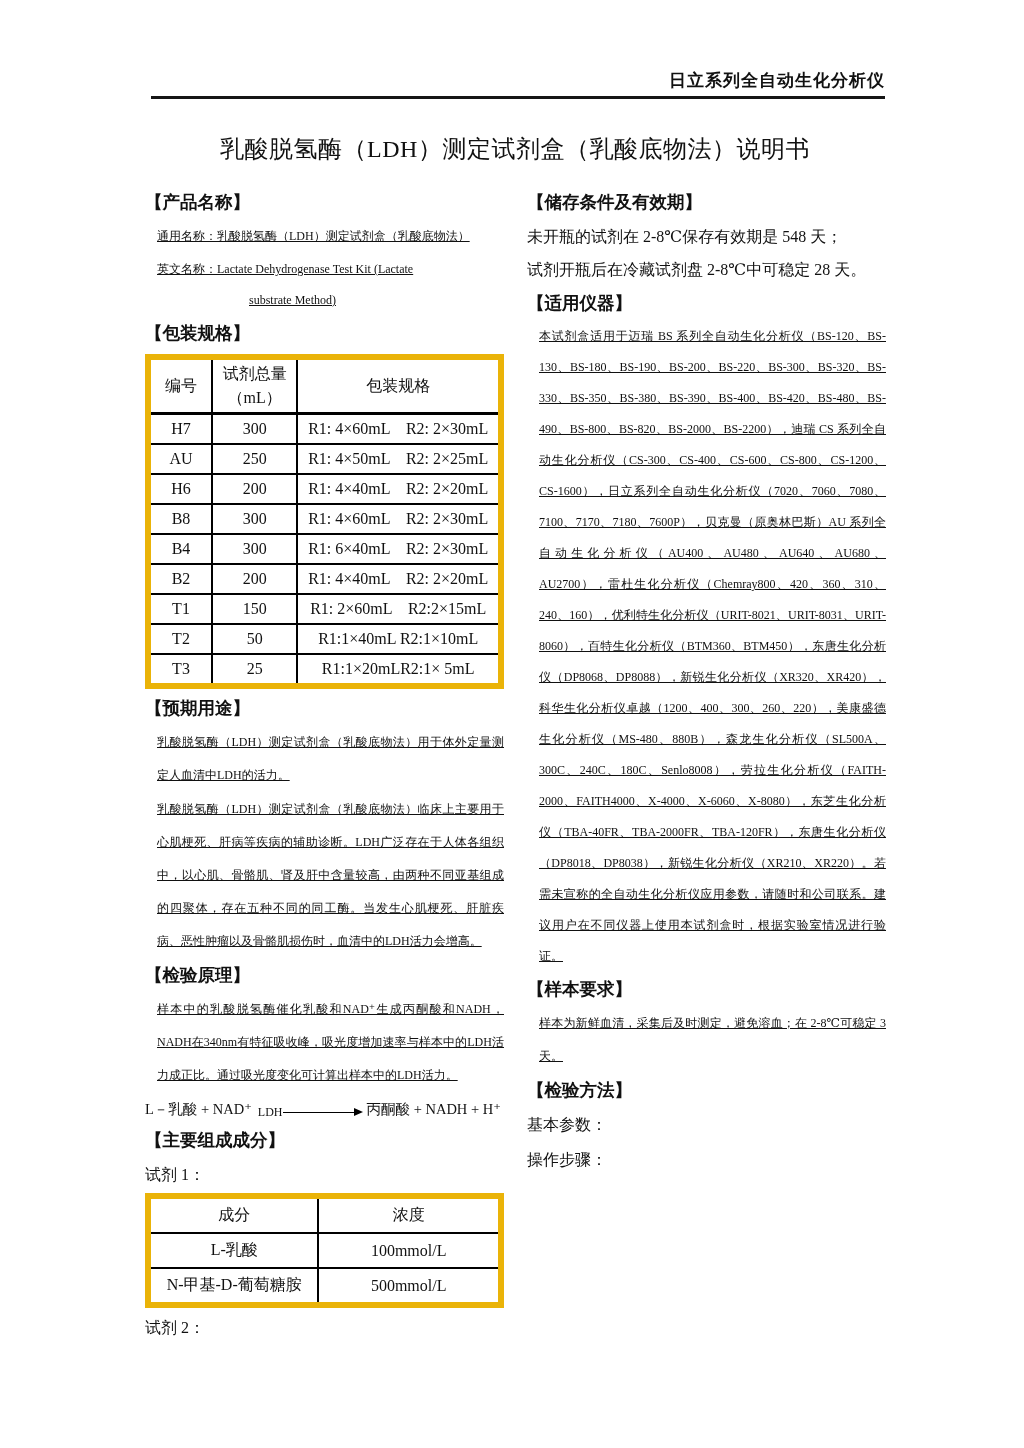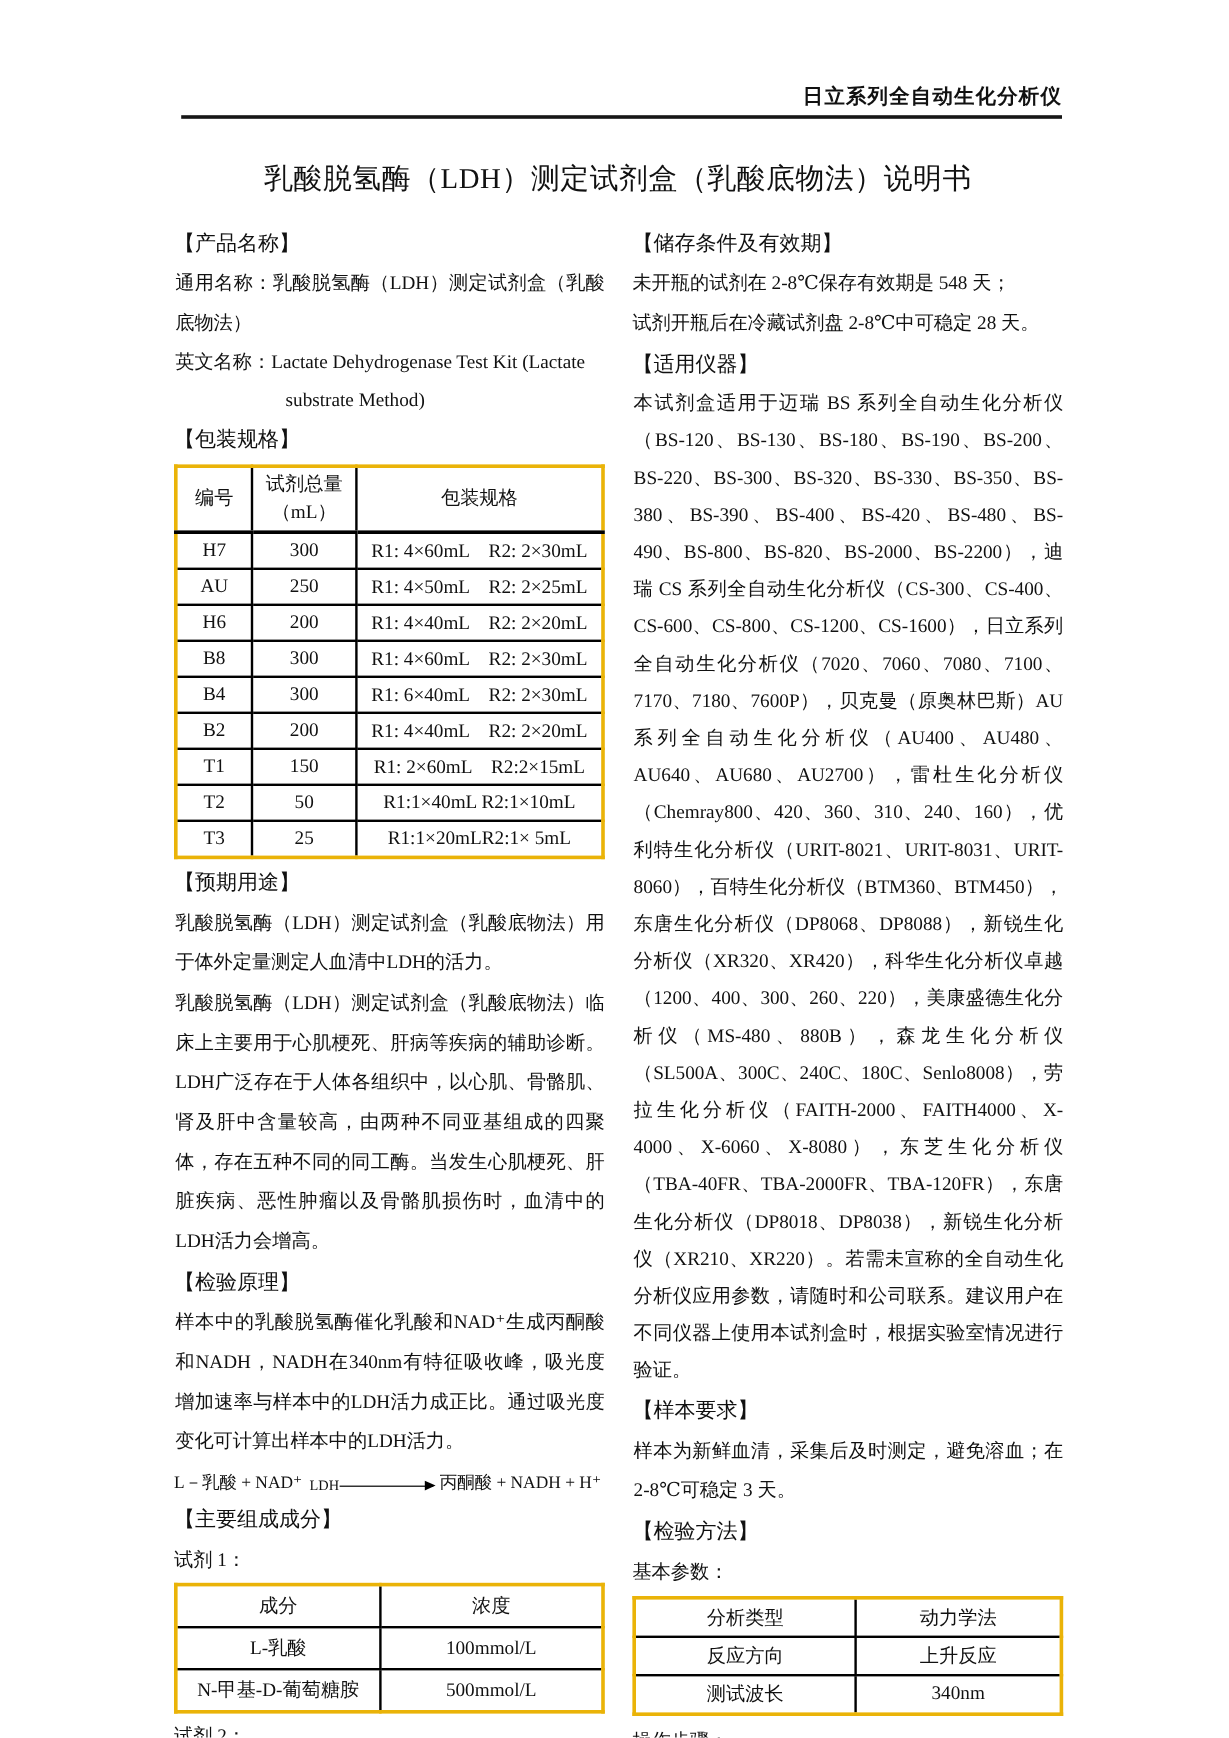--- a/index.html
+++ b/index.html
@@ -39,51 +39,52 @@
   .columns{
     display:flex;
     gap:23px;
   }
   .col{
     width:359px;
     flex:0 0 359px;
   }
   .sec-head{
     font-size:17.5px;
-    font-weight:normal;
+    font-weight:bold;
     line-height:30px;
     margin:2px 0 3px 0;
   }
   .para{
-    font-size:16px;
+    font-size:12px;
     line-height:33px;
     text-align:justify;
     text-justify:inter-ideograph;
-    margin:0 0 1px 1px;
+    margin:0 0 1px 12px;
+    text-decoration:underline;
   }
   .para.tight{line-height:31px;}
   .line{
     font-size:16px;
     line-height:33px;
     white-space:nowrap;
   }
   .eng-indent{margin-left:92px;}
   .sub-label{
     font-size:16px;
     line-height:31px;
     margin:4px 0 3px 0;
   }
   table{
     border-collapse:collapse;
     width:100%;
     table-layout:fixed;
     font-size:16px;
     color:#111;
   }
-  table.boxed{border:3px solid #eab308;}
+  table.boxed{border:6px solid #eab308;}
   table.boxed th, table.boxed td{
     border:2px solid #000;
     text-align:center;
     padding:1px 2px;
     font-weight:normal;
     overflow:hidden;
   }
   table.packaging{margin:6px 0 4px 0;}
   table.packaging th{height:50px;line-height:24px;}
   table.packaging thead th{border-bottom:3px solid #000;}
@@ -265,34 +266,18 @@
 
       <div class="sec-head">【适用仪器】</div>
       <div class="para tight">本试剂盒适用于迈瑞 BS 系列全自动生化分析仪（BS-120、BS-130、BS-180、BS-190、BS-200、BS-220、BS-300、BS-320、BS-330、BS-350、BS-380、BS-390、BS-400、BS-420、BS-480、BS-490、BS-800、BS-820、BS-2000、BS-2200），迪瑞 CS 系列全自动生化分析仪（CS-300、CS-400、CS-600、CS-800、CS-1200、CS-1600），日立系列全自动生化分析仪（7020、7060、7080、7100、7170、7180、7600P），贝克曼（原奥林巴斯）AU 系列全自动生化分析仪（AU400、AU480、AU640、AU680、AU2700），雷杜生化分析仪（Chemray800、420、360、310、240、160），优利特生化分析仪（URIT-8021、URIT-8031、URIT-8060），百特生化分析仪（BTM360、BTM450），东唐生化分析仪（DP8068、DP8088），新锐生化分析仪（XR320、XR420），科华生化分析仪卓越（1200、400、300、260、220），美康盛德生化分析仪（MS-480、880B），森龙生化分析仪（SL500A、300C、240C、180C、Senlo8008），劳拉生化分析仪（FAITH-2000、FAITH4000、X-4000、X-6060、X-8080），东芝生化分析仪（TBA-40FR、TBA-2000FR、TBA-120FR），东唐生化分析仪（DP8018、DP8038），新锐生化分析仪（XR210、XR220）。若需未宣称的全自动生化分析仪应用参数，请随时和公司联系。建议用户在不同仪器上使用本试剂盒时，根据实验室情况进行验证。</div>
 
       <div class="sec-head">【样本要求】</div>
       <div class="para">样本为新鲜血清，采集后及时测定，避免溶血；在 2-8℃可稳定 3 天。</div>
 
       <div class="sec-head">【检验方法】</div>
 
       <div class="sub-label">基本参数：</div>
-      <table class="boxed params">
-        <tbody>
-          <tr>
-            <td class="c0">分析类型</td>
-            <td>动力学法</td>
-          </tr>
-          <tr>
-            <td>反应方向</td>
-            <td>上升反应</td>
-          </tr>
-          <tr>
-            <td>测试波长</td>
-            <td>340nm</td>
-          </tr>
-        </tbody>
-      </table>
 
       <div class="sub-label">操作步骤：</div>
 
     </div>
   </div>
 </div>
 
 </body></html>

